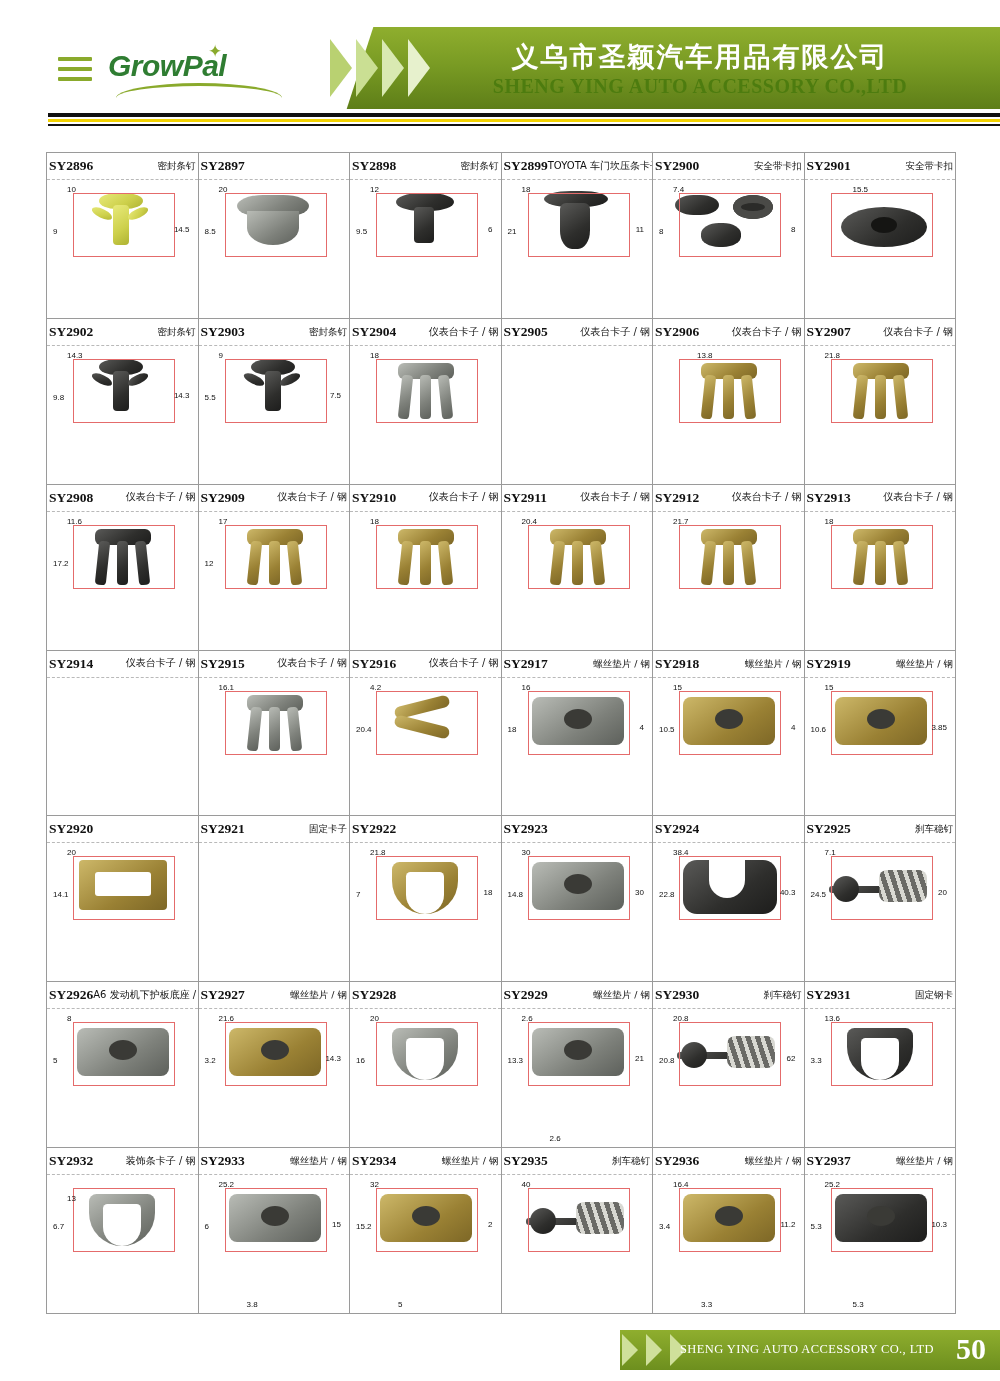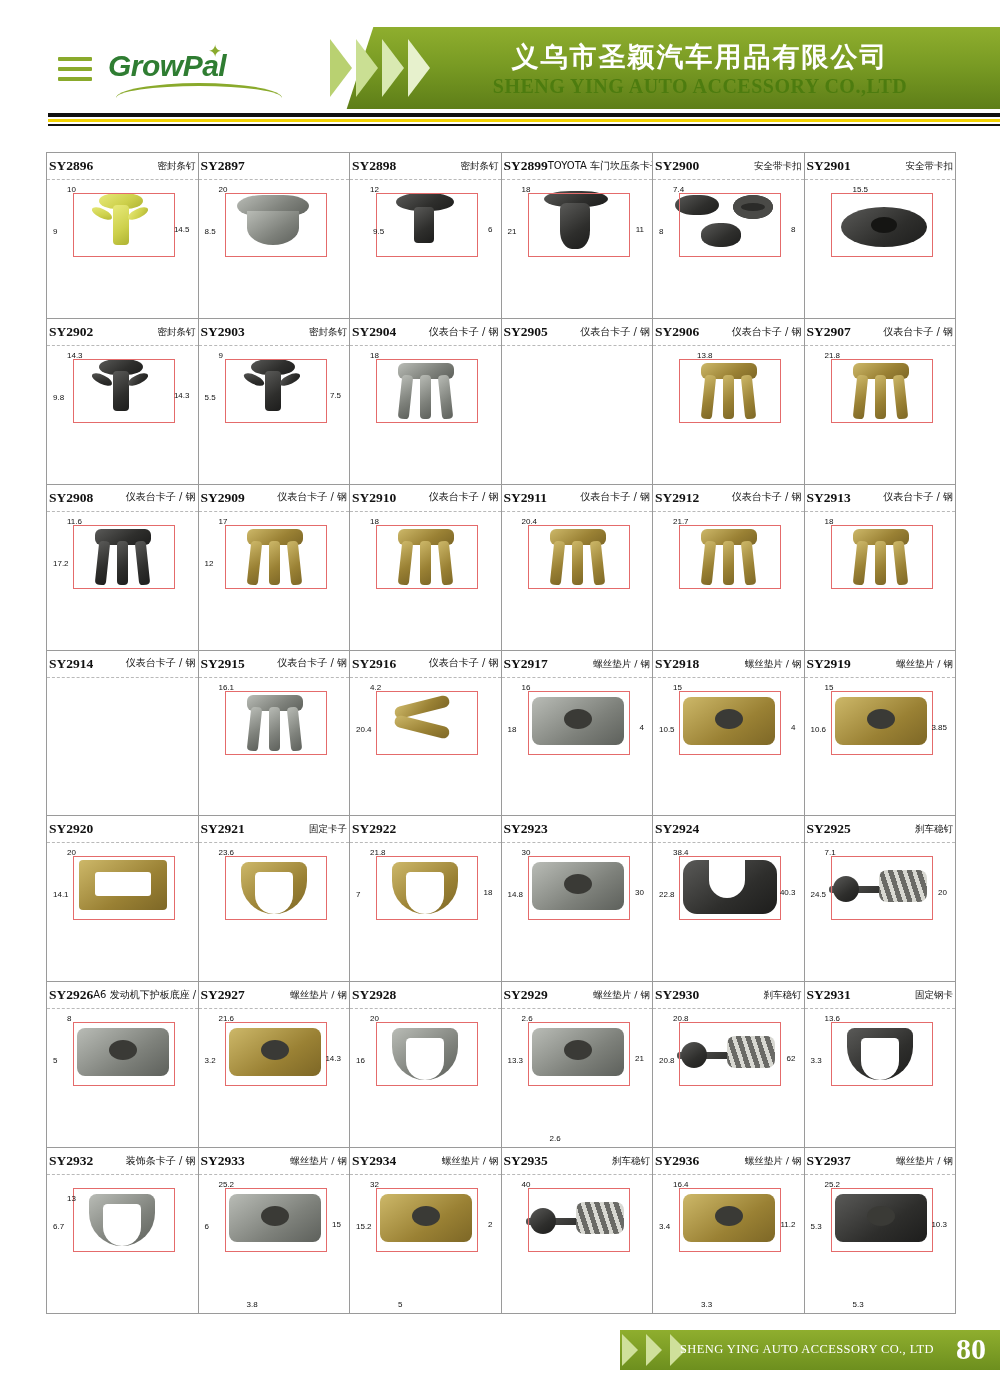--- a/index.html
+++ b/index.html
@@ -222,21 +222,21 @@
       <div class="cell">
         <div class="cell-head">
           <span class="code">SY2898</span>
           <span class="desc">密封条钉</span>
         </div>
         <div class="photo">
           <div class="part dark" style="left:46px;top:14px;width:58px;height:18px;border-radius:50%/60%"></div>
           <div class="part dark" style="left:64px;top:28px;width:20px;height:36px;border-radius:4px"></div>
           <div class="mbox" style="left: 26px; top: 14px; width: 100px; height: 62px;"></div>
           <div class="dim" style="left: 20px; top: 6px;">12</div>
-          <div class="dim" style="left: 23px; top: 48px;">9.5</div>
+          <div class="dim" style="left: 6px; top: 48px;">9.5</div>
           <div class="dim" style="right: 8px; top: 46px;">6</div>
         </div>
       </div>
       <div class="cell">
         <div class="cell-head">
           <span class="code">SY2899</span>
           <span class="desc two">TOYOTA 车门坎压条卡子</span>
         </div>
         <div class="photo">
           <div class="part dark" style="left:42px;top:12px;width:64px;height:16px;border-radius:50%/60%"></div>
@@ -533,26 +533,20 @@
           <div class="part" style="left:48px;top:30px;width:56px;height:24px;background:#ffffff;border-radius:3px"></div>
           <div class="mbox" style="left: 26px; top: 14px; width: 100px; height: 62px;"></div>
           <div class="dim" style="left: 20px; top: 6px;">20</div>
           <div class="dim" style="left: 6px; top: 48px;">14.1</div>
         </div>
       </div>
       <div class="cell">
         <div class="cell-head">
           <span class="code">SY2921</span>
           <span class="desc">固定卡子</span>
-        </div>
-        <div class="photo">
-          <div class="part brass" style="left:42px;top:20px;width:66px;height:52px;border-radius:10px 10px 44px 44px"></div>
-          <div class="part" style="left:56px;top:30px;width:38px;height:42px;border-radius:8px 8px 34px 34px;background:#ffffff"></div>
-          <div class="mbox" style="left: 26px; top: 14px; width: 100px; height: 62px;"></div>
-          <div class="dim" style="left: 20px; top: 6px;">23.6</div>
         </div>
       </div>
       <div class="cell">
         <div class="cell-head">
           <span class="code">SY2922</span>
           <span class="desc"></span>
         </div>
         <div class="photo">
           <div class="part brass" style="left:42px;top:20px;width:66px;height:52px;border-radius:10px 10px 44px 44px"></div>
           <div class="part" style="left:56px;top:30px;width:38px;height:42px;border-radius:8px 8px 34px 34px;background:#ffffff"></div>
@@ -781,14 +775,14 @@
     </div>
   </div>
 
 <div class="footer">
   <div class="foot-green"></div>
   <div class="foot-white-left"></div>
   <div class="foot-chev" style="left:622px"></div>
   <div class="foot-chev" style="left:646px"></div>
   <div class="foot-chev" style="left:670px"></div>
   <div class="foot-text">SHENG YING AUTO ACCESSORY CO., LTD</div>
-  <div class="page-num">80</div>
+  <div class="page-num">50</div>
 </div>
 
 </body></html>

